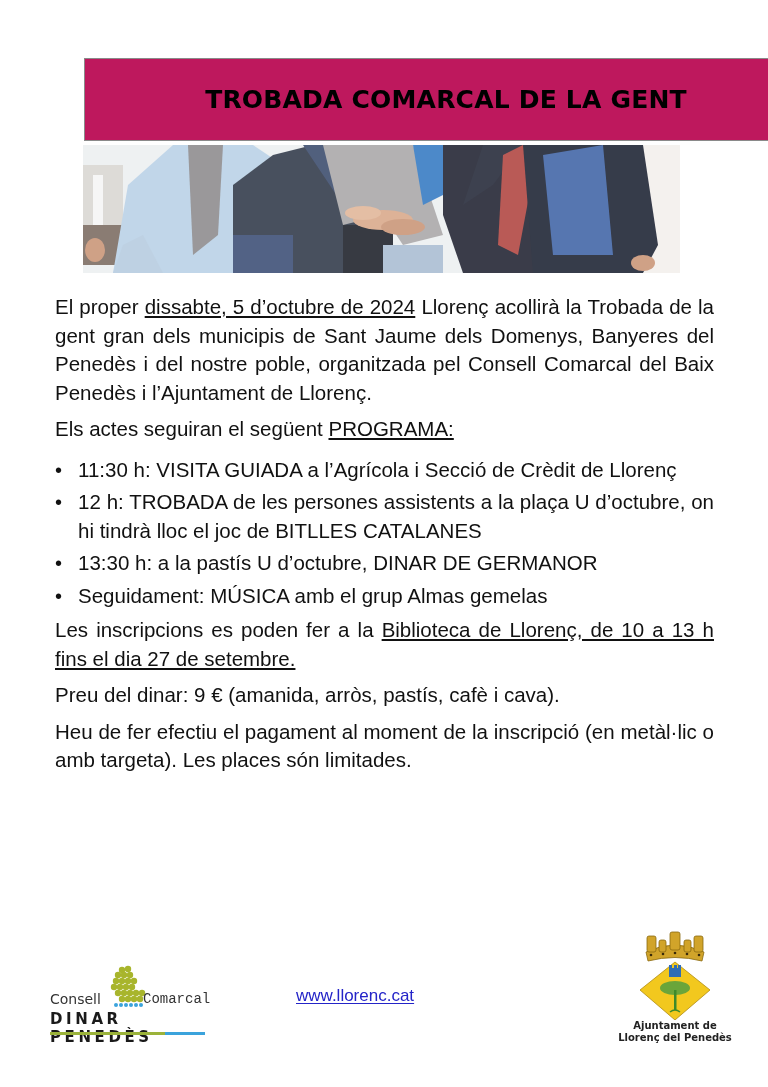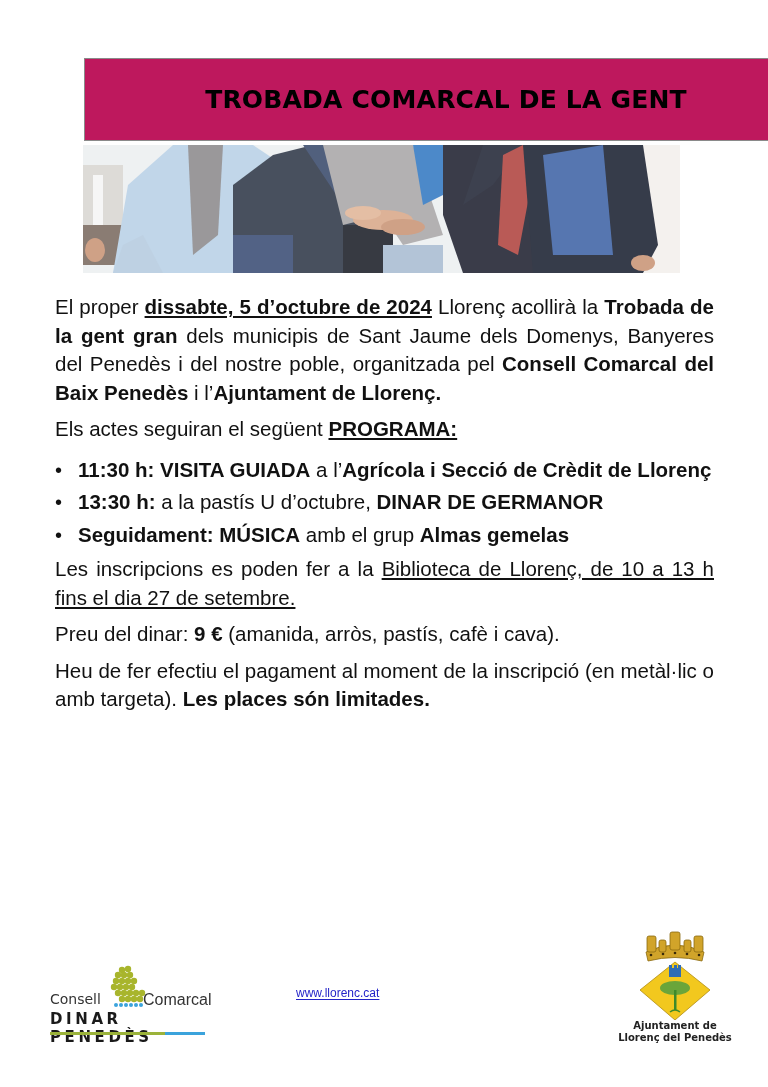--- a/index.html
+++ b/index.html
@@ -21,41 +21,41 @@
     background: #eef0f2;
   }
   .photo svg { display: block; }
 
   .content {
     position: absolute; left: 55px; top: 293px; width: 659px;
     font-size: 20.5px; line-height: 28.5px; color: #111;
   }
   .para { text-align: justify; text-align-last: auto; }
   .mb { margin-bottom: 8px; }
-  b { font-weight: bold; }
+  b { font-weight: normal; }
   u { text-decoration: underline; text-underline-offset: 2px; }
 
   .programa-list { list-style: none; margin-top: 12px; margin-bottom: 6px; }
   .programa-list li {
     position: relative; padding-left: 23px; text-align: justify; margin-bottom: 4px;
   }
   .programa-list li::before {
     content: "•"; position: absolute; left: 0; top: 0; font-size: 20px;
   }
 
   .footer-left { position: absolute; left: 50px; top: 960px; width: 160px; height: 80px; }
   .cc-consell { position: absolute; left: 0; top: 31px; font-size: 14px; color: #333; font-family: "DejaVu Sans", sans-serif; }
-  .cc-comarcal { position: absolute; left: 93px; top: 31px; font-size: 16px; color: #333; font-family: Liberation Sans, sans-serif; }
+  .cc-comarcal { position: absolute; left: 93px; top: 31px; font-size: 14px; color: #333; font-family: Liberation Mono, monospace; }
   .cc-baix { position: absolute; left: 0; top: 50px; font-size: 15px; font-weight: bold; letter-spacing: 3.6px; color: #1a1a1a; font-family: "DejaVu Sans", sans-serif; }
   .cc-bar-green { position: absolute; left: 0; top: 72px; width: 115px; height: 3px; background: #9bb33a; }
   .cc-bar-blue { position: absolute; left: 115px; top: 72px; width: 40px; height: 3px; background: #3ba3dc; }
   .cc-mark { position: absolute; left: 58px; top: 4px; }
 
   .website {
-    position: absolute; left: 296px; top: 986px; font-size: 12px; color: #2424c8;
+    position: absolute; left: 296px; top: 986px; font-size: 17px; color: #2424c8;
     text-decoration: underline; text-underline-offset: 2px;
   }
 
   .footer-right { position: absolute; left: 610px; top: 928px; width: 130px; height: 120px; }
   .shield { position: absolute; left: 20px; top: 0; }
   .ajt-text {
     position: absolute; left: 0; top: 92px; width: 130px; text-align: center;
     font-size: 10px; line-height: 12px; font-weight: bold; color: #222; font-family: "DejaVu Sans", sans-serif;
   }
 </style>
@@ -111,20 +111,21 @@
   <p class="para mb">
     <span>El proper </span><b><u>dissabte, 5 d’octubre de 2024</u></b><span> Llorenç acollirà la </span><b>Trobada de la gent gran</b><span> dels municipis de Sant Jaume dels Domenys,  Banyeres del Penedès i del nostre poble, organitzada pel </span><b>Consell Comarcal del Baix Penedès</b><span> i l’</span><b>Ajuntament de Llorenç.</b>
   </p>
 
   <p class="para">
     <span>Els actes seguiran el següent  </span><b><u>PROGRAMA:</u></b>
   </p>
 
   <ul class="programa-list">
     <li><b>11:30 h: VISITA GUIADA</b><span> a l’</span><b>Agrícola i Secció de Crèdit de Llorenç</b></li>
+    <li><b>12 h: TROBADA</b><span> de les persones assistents a la plaça U d’octubre, on hi tindrà lloc el joc de </span><b>BITLLES CATALANES</b></li>
     <li><b>13:30 h:</b><span> a la pastís U d’octubre, </span><b>DINAR DE GERMANOR</b></li>
     <li><b>Seguidament: MÚSICA</b><span> amb el grup </span><b>Almas gemelas</b></li>
   </ul>
 
   <p class="para mb">
     <span>Les inscripcions es poden fer a la </span><u>Biblioteca de Llorenç, de 10 a 13 h fins el dia 27 de setembre.</u>
   </p>
 
   <p class="para mb">
     <span>Preu del dinar: </span><b>9 €</b><span> (amanida, arròs, pastís, cafè i cava).</span>

